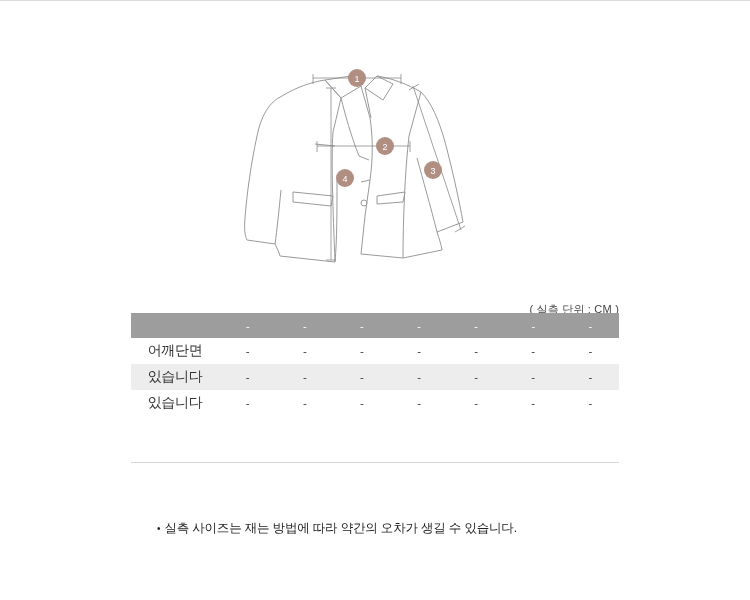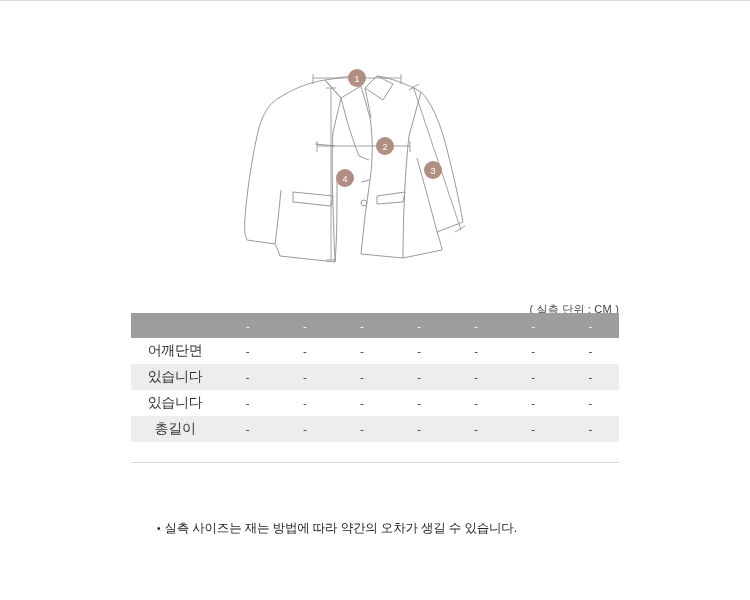--- a/index.html
+++ b/index.html
@@ -254,30 +254,20 @@
       <tr class="odd">
         <td class="rowhead">있습니다</td>
         <td>-</td>
         <td>-</td>
         <td>-</td>
         <td>-</td>
         <td>-</td>
         <td>-</td>
         <td>-</td>
       </tr>
-      <tr class="even">
-        <td class="rowhead">총길이</td>
-        <td>-</td>
-        <td>-</td>
-        <td>-</td>
-        <td>-</td>
-        <td>-</td>
-        <td>-</td>
-        <td>-</td>
-      </tr>
     </tbody>
   </table>
 
   <div class="divider"></div>
 
   <div class="footnote">
     <span class="bullet">•</span><span>실측 사이즈는 재는 방법에 따라 약간의 오차가 생길 수 있습니다.</span>
   </div>
 
 </div>

